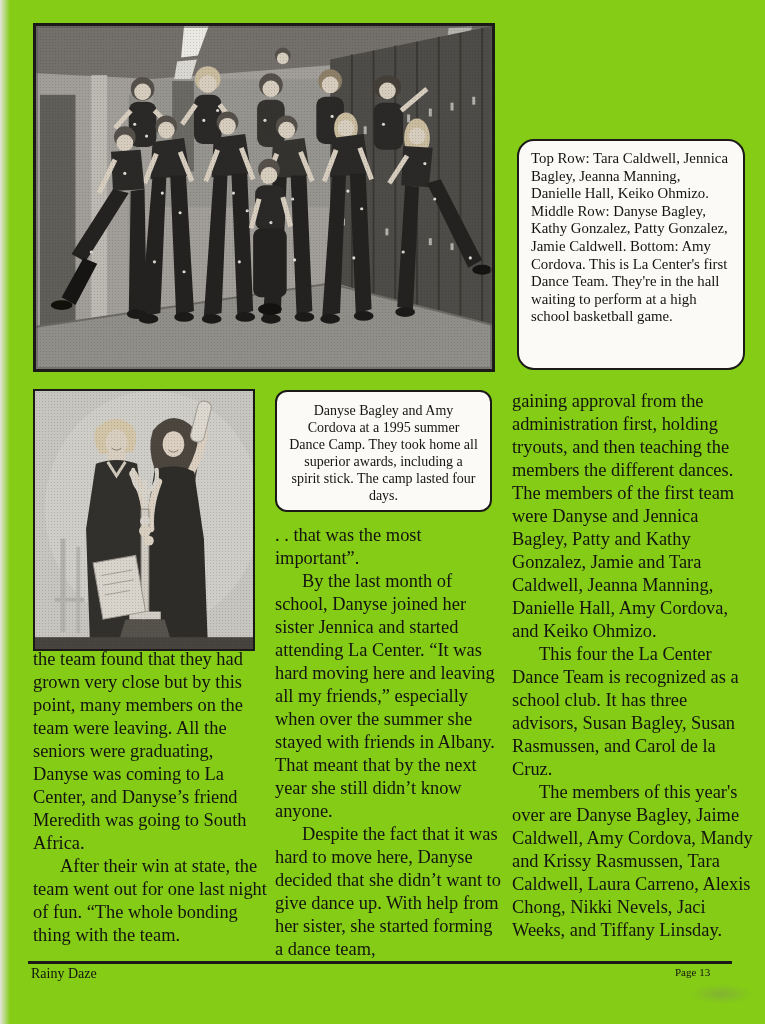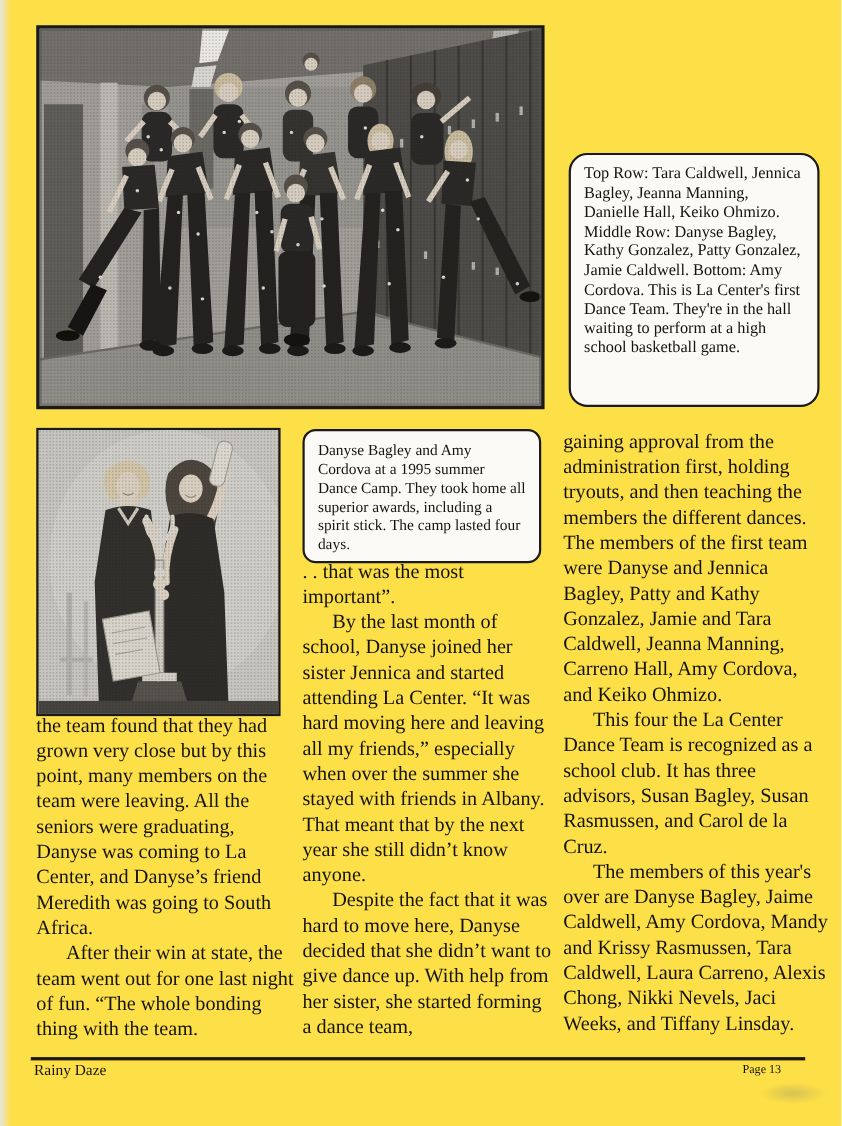--- a/index.html
+++ b/index.html
@@ -1,18 +1,18 @@
 <!DOCTYPE html>
 <html><head>
 <meta charset="utf-8">
 <style>
   html,body { margin:0; padding:0; background:#ffffff; }
   .page {
     position:relative; width:765px; height:1024px;
-    background:#fde047; overflow:hidden;
+    background:#84cc16; overflow:hidden;
     font-family:"Liberation Serif","DejaVu Serif",serif;
     color:#14130f;
   }
   .page::before{
     content:""; position:absolute; left:0; top:0; bottom:0; width:10px;
     background:linear-gradient(90deg,#e6e5e1,rgba(230,229,225,0)); pointer-events:none;
   }
   
   .photo{ position:absolute; box-sizing:border-box; border:3px solid #1b1a18;
           background:#a09d98; overflow:hidden; }
@@ -24,27 +24,27 @@
   }
   .photo-top  { left:33px;  top:23px;  width:462px; height:349px; }
   .photo-small{ left:33px;  top:389px; width:222px; height:262px; border-width:2px; }
   
   .caption-box{ position:absolute; box-sizing:border-box;
     border:2px solid #1b1a18; background:#fbfaf7; }
   .caption-box p{ margin:0; }
   .caption-top{ left:517px; top:139px; width:228px; height:231px; border-radius:17px;
     padding:9px 12px; font-size:14.8px; line-height:17.6px; }
   .caption-mid{ left:275px; top:390px; width:217px; height:122px; border-radius:12px;
-    padding:10px 12px; font-size:14px; line-height:17px; }
+    padding:10px 12px; font-size:14px; line-height:17px;text-align:center; }
   
   .col{ position:absolute; font-size:18.4px; line-height:23px; }
   .col p{ margin:0; }
   .col p.indent{ text-indent:27px; }
   .col-left { left:33px;  top:648px; width:236px; }
-  .col-mid  { left:275px; top:508px; width:230px;font-family:Liberation Serif, serif; }
+  .col-mid  { left:275px; top:524px; width:230px;font-family:Liberation Serif, serif; }
   .col-right{ left:512px; top:390px; width:244px; }
   
   .footer-rule{ position:absolute; left:28px; top:961px; width:704px; height:3px;
     background:#1b1a18; }
   .footer-left{ position:absolute; left:31px; top:966px; font-size:14px; }
   .footer-right{ position:absolute; left:675px; top:966px; font-size:11px; }
   .smudge{ position:absolute; left:690px; top:984px; width:62px; height:20px;
     background:radial-gradient(ellipse at center, rgba(125,122,115,.30), rgba(0,0,0,0) 70%);
     pointer-events:none; }
 </style>
@@ -269,21 +269,21 @@
     <p class="indent">After their win at state, the team went out for one last night of fun.  “The whole bonding thing with the team.</p>
   </div>
 
   <div class="col col-mid">
     <p>. . that was the most important”.</p>
     <p class="indent">By the last month of school, Danyse joined her sister Jennica and started attending La Center.  “It was hard moving here and leaving all my friends,” especially when over the summer she stayed with friends in Albany.  That meant that by the next year she still didn’t know anyone.</p>
     <p class="indent">Despite the fact that it was hard to move here, Danyse decided that she didn’t want to give dance up. With help from her sister, she started forming a dance team,</p>
   </div>
 
   <div class="col col-right">
-    <p>gaining approval from the administration first, holding tryouts, and then teaching the members the different dances.  The members of the first team were Danyse and Jennica Bagley, Patty and Kathy Gonzalez, Jamie and Tara Caldwell, Jeanna Manning, Carreno Hall, Amy Cordova, and Keiko Ohmizo.</p>
+    <p>gaining approval from the administration first, holding tryouts, and then teaching the members the different dances.  The members of the first team were Danyse and Jennica Bagley, Patty and Kathy Gonzalez, Jamie and Tara Caldwell, Jeanna Manning, Danielle Hall, Amy Cordova, and Keiko Ohmizo.</p>
     <p class="indent">This four the La Center Dance Team is recognized as a school club.  It has three advisors, Susan Bagley, Susan Rasmussen, and Carol de la Cruz.</p>
     <p class="indent">The members of this year's over are Danyse Bagley, Jaime Caldwell, Amy Cordova, Mandy and Krissy Rasmussen, Tara Caldwell, Laura Carreno, Alexis Chong, Nikki Nevels, Jaci Weeks, and Tiffany Linsday.</p>
   </div>
 
   <div class="footer-rule"></div>
   <div class="footer-left">Rainy Daze</div>
   <div class="footer-right">Page 13</div>
   <div class="smudge"></div>
 
 </div>

